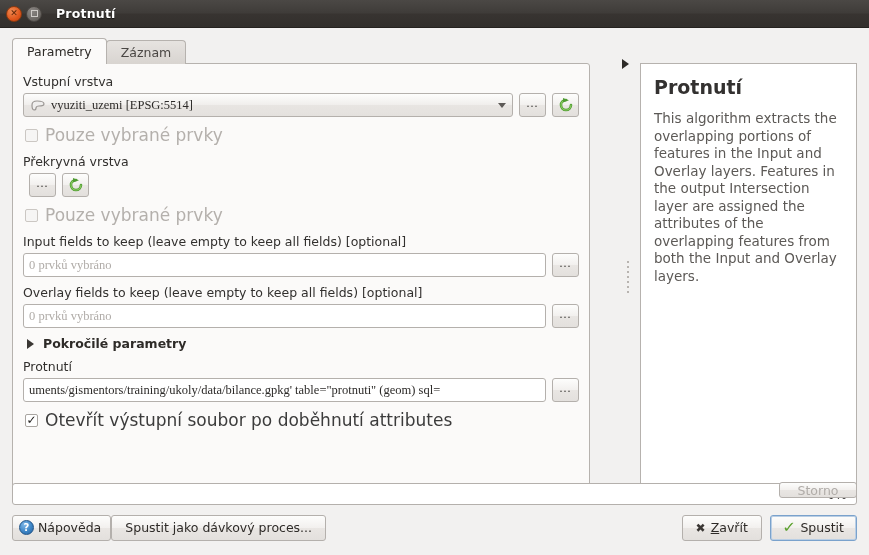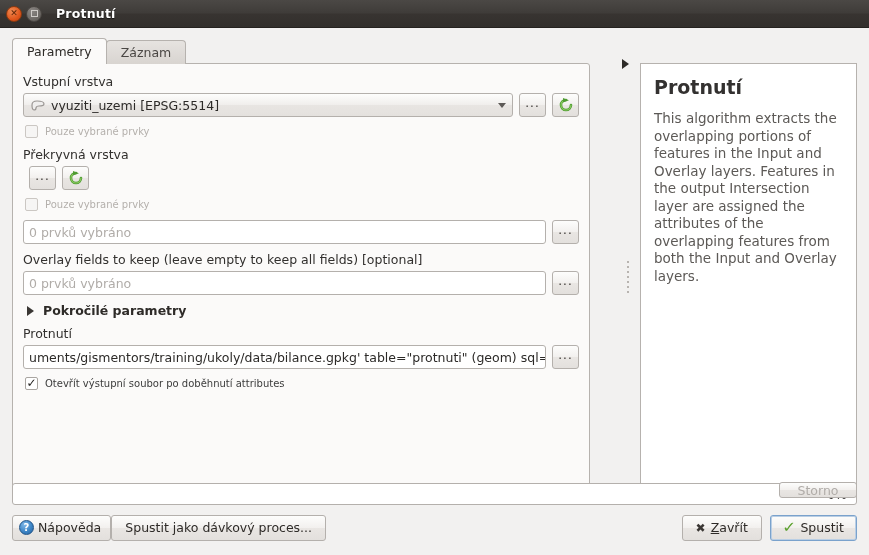--- a/index.html
+++ b/index.html
@@ -110,21 +110,21 @@
     padding: 10px 10px 0 10px;
     overflow: hidden;
   }
   .lbl {
     font-size: 12.5px;
     color: #32302e;
     margin: 0 0 3px 0;
     line-height: 16px;
     white-space: nowrap;
   }
-  .row { display: flex; align-items: flex-start; margin-bottom: 8px; }
+  .row { display: flex; align-items: flex-start; margin-bottom: 8px; font-family: Liberation Serif, serif; }
 
   
   .combo {
     flex: 1 1 auto;
     height: 24px;
     border: 1px solid #b4b0ac;
     border-radius: 3px;
     background: linear-gradient(to bottom, #fdfdfc 0%, #f0eeec 50%, #e8e5e2 51%, #e4e1de 100%);
     display: flex; align-items: center;
     padding: 0 0 0 6px;
@@ -175,21 +175,21 @@
     width: 13px; height: 13px;
     border: 1px solid #a9a5a1;
     border-radius: 2px;
     background: #ffffff;
     margin-right: 7px;
     flex: 0 0 auto;
     display: flex; align-items: center; justify-content: center;
     box-sizing: border-box;
   }
   .chkbox.disabled { border-color: #cbc7c3; background: #f6f5f4; }
-  .chk-label { font-size: 10px; }
+  .chk-label { font-size: 17px; }
   .chk-label.disabled { color: #b4b0ac; }
   .tick {
     font-size: 12px; line-height: 11px; color: #1c1a18; font-weight: bold;
   }
 
   
   .lineedit {
     flex: 1 1 auto;
     height: 24px;
     border: 1px solid #b4b0ac;
@@ -408,20 +408,21 @@
           <polygon points="5,1 11,3.2 5,5.6" fill="#4f9b32"></polygon>
         </svg>
       </div>
     </div>
 
     <div class="chkrow">
       <span class="chkbox disabled"></span>
       <span class="chk-label disabled">Pouze vybrané prvky</span>
     </div>
 
+    <div class="lbl">Input fields to keep (leave empty to keep all fields) [optional]</div>
     <div class="row">
       <div class="lineedit placeholder">0 prvků vybráno</div>
       <div class="btn-sm dots">...</div>
     </div>
 
     <div class="lbl">Overlay fields to keep (leave empty to keep all fields) [optional]</div>
     <div class="row">
       <div class="lineedit placeholder">0 prvků vybráno</div>
       <div class="btn-sm dots">...</div>
     </div>

